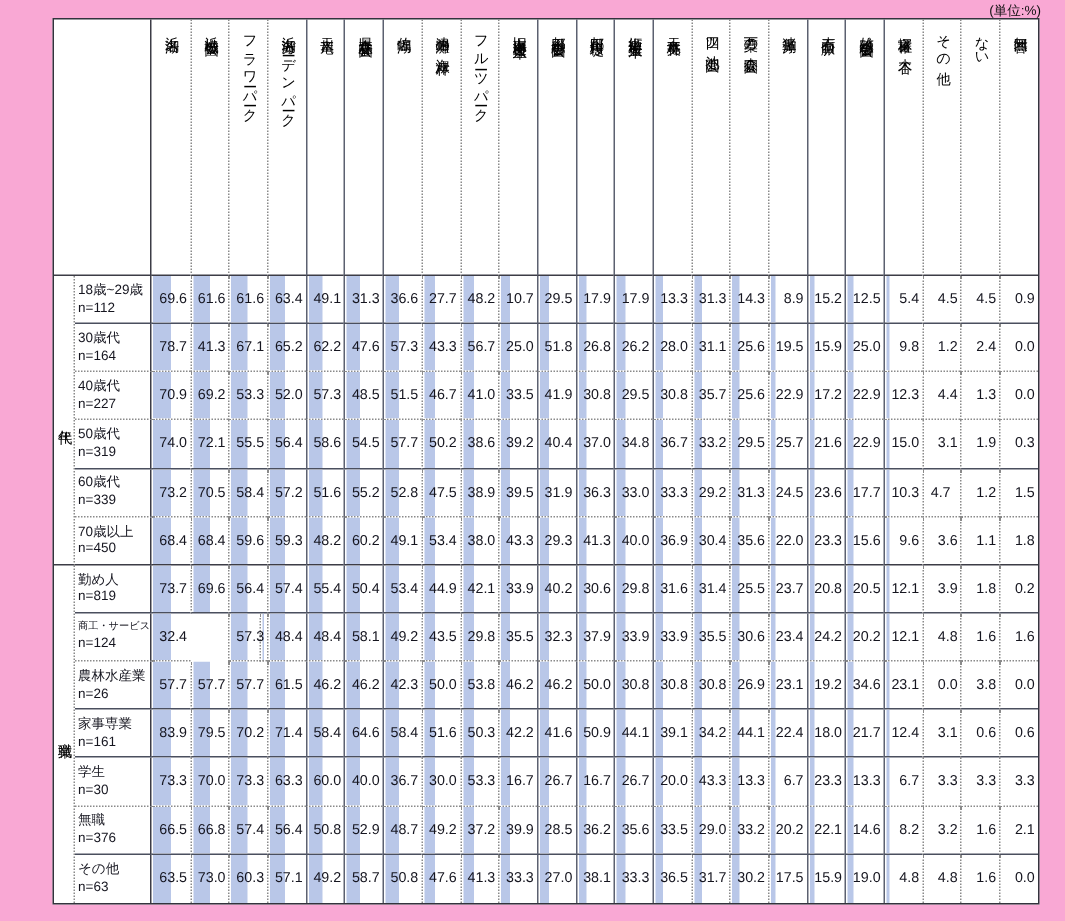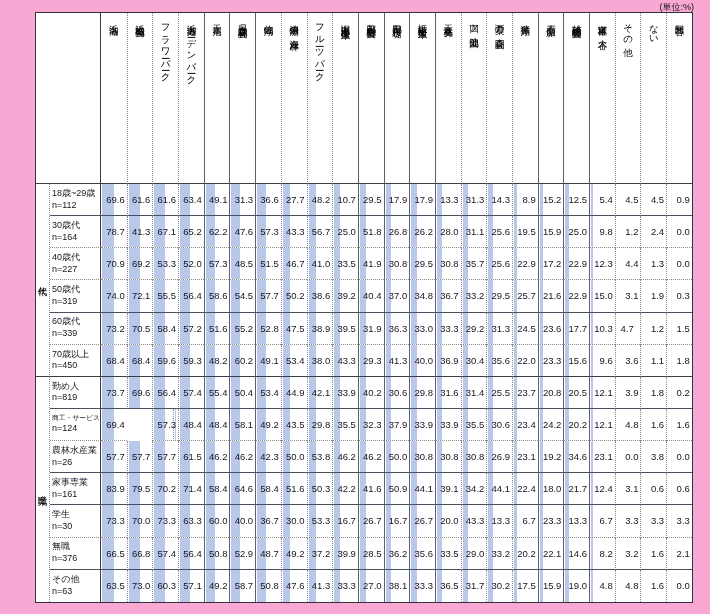--- a/index.html
+++ b/index.html
@@ -765,21 +765,21 @@
       </div>
       <div class="dcell bl-dot bb-solid" style="grid-area: 8 / 25;">
         <span class="num">0.2</span>
       </div>
       <div class="lcell bb-dot" style="grid-area: 9 / 2;">
         <div class="rl-name rl-small">商工・サービス・自由業</div>
         <div class="rl-n">n=124</div>
       </div>
       <div class="dcell  bb-dot" style="grid-area: 9 / 3;">
         <div class="stripe" style="width: 12.1px; background: rgb(185, 199, 232);"></div>
-        <span class="num">69.4</span>
+        <span class="num">32.4</span>
       </div>
       <div class="dcell bl-dot bb-dot" style="grid-area: 9 / 4; margin-left: 46px;">
         <div class="stripe" style="width: 11.8px; background: rgb(185, 199, 232);"></div>
         <span class="num">67.7</span>
       </div>
       <div class="dcell bl-dot bb-dot" style="grid-area: 9 / 5;">
         <div class="stripe" style="width: 10.3px; background: rgb(185, 199, 232);"></div>
         <span class="num">57.3</span>
       </div>
       <div class="dcell bl-dot bb-dot" style="grid-area: 9 / 6;">

